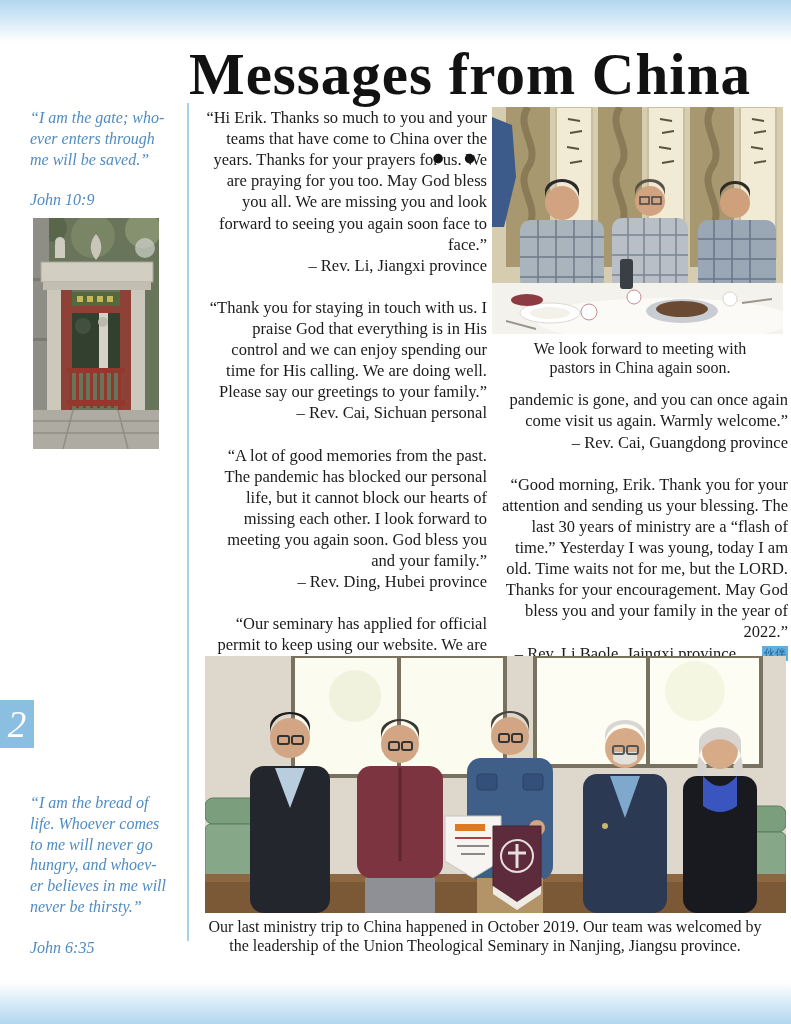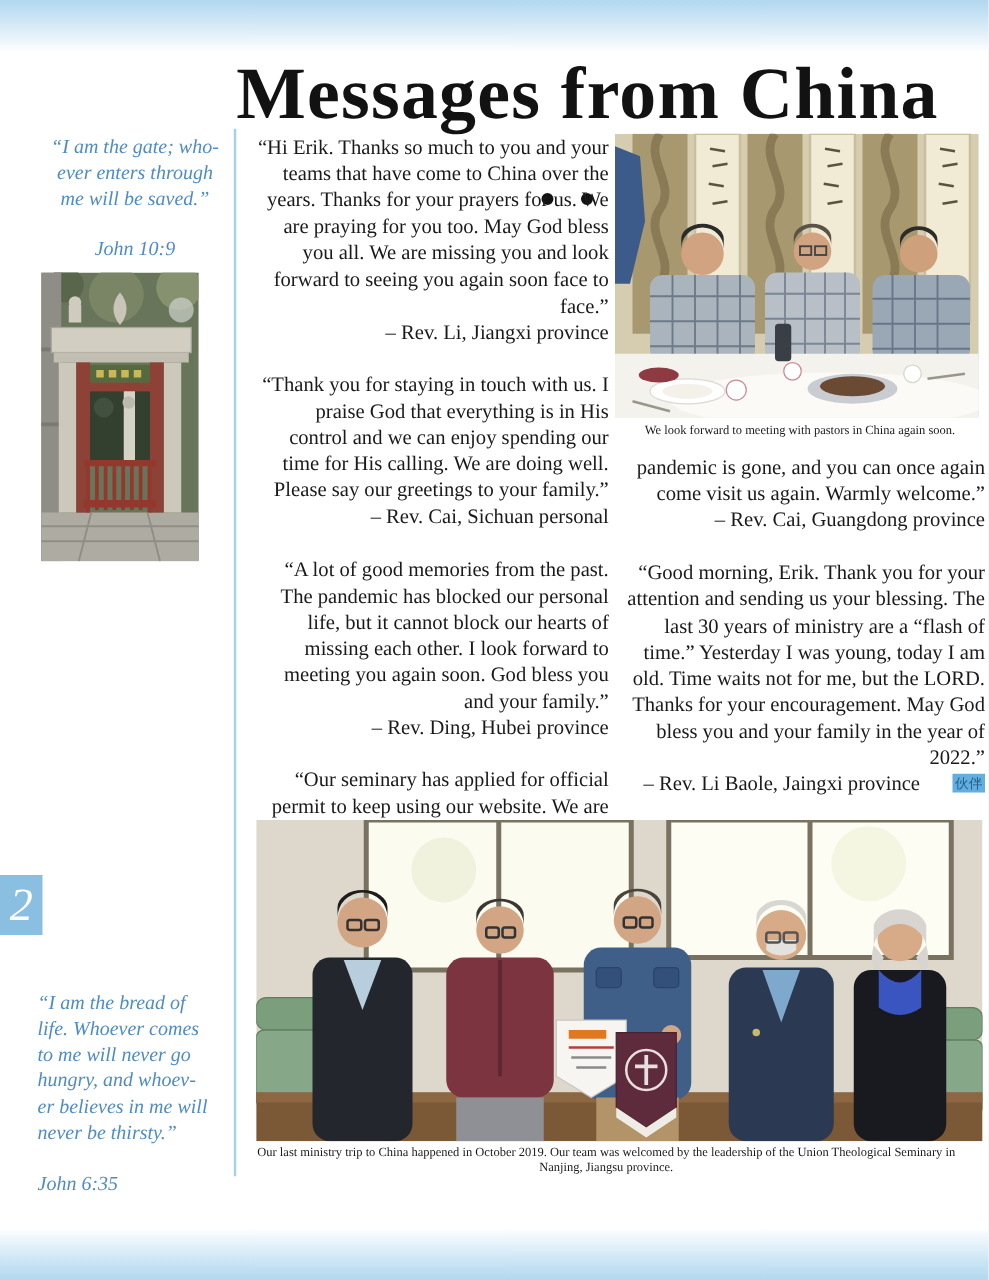--- a/index.html
+++ b/index.html
@@ -13,41 +13,41 @@
   .grad-bottom{position:absolute;left:0;bottom:0;width:791px;height:42px;
     background:linear-gradient(0deg,#b2d7ef 0%,#cfe6f6 40%,#ffffff 100%);}
   .title{
     position:absolute;left:180px;top:40px;width:580px;margin:0;
     font-family:Liberation Serif, serif;font-weight:600;
     font-size:59px;letter-spacing:1px;color:#121212;text-align:center;
   }
   
   .quote{position:absolute;left:30px;width:156px;
     font-style:italic;font-size:16px;line-height:1.3;color:#4f8cc2;}
-  .quote-top{top:108px;text-align:center;}
+  .quote-top{top:108px;}
   .quote-bottom{top:793px;}
   .quote-text{white-space:pre-line;}
   .quote-ref{margin-top:20px;}
   .gate-photo{position:absolute;left:33px;top:218px;width:126px;height:231px;}
   .page-tab{position:absolute;left:0;top:700px;width:34px;height:48px;
     background:#8abfe2;display:flex;align-items:center;justify-content:center;}
   .page-tab span{font-family:"Liberation Serif",serif;font-style:italic;
     font-size:37px;color:#ffffff;line-height:1;}
   .divider{position:absolute;left:187px;top:103px;width:2px;height:838px;background:#aacfe9;}
   
   .col{position:absolute;top:107px;font-size:16.5px;line-height:1.28;}
   .col1{left:204px;width:283px;}
   .col2{left:492px;width:296px;}
   .para{margin:0 0 21px 0;text-align:right;}
   .para .attr{display:block;}
   .tag-cn{display:inline-block;margin-left:26px;background:#63aedd;color:#1d5f8f;
     font-size:11px;line-height:15px;padding:0 2px;vertical-align:2px;
     font-family:"DejaVu Sans",sans-serif;}
   .photo{display:block;}
-  .caption{font-size:10px;line-height:1.2;text-align:center;margin:5px auto 12px auto;}
+  .caption{font-size:16px;line-height:1.2;text-align:center;margin:5px auto 12px auto;}
   .dinner-caption{width:250px;}
   .bottom-figure{position:absolute;left:205px;top:656px;width:535px;}
   .bottom-caption{width:560px;margin-top:4px;}
   svg{display:block;}
 </style>
 </head>
 <body>
 
 <div class="page">
 

